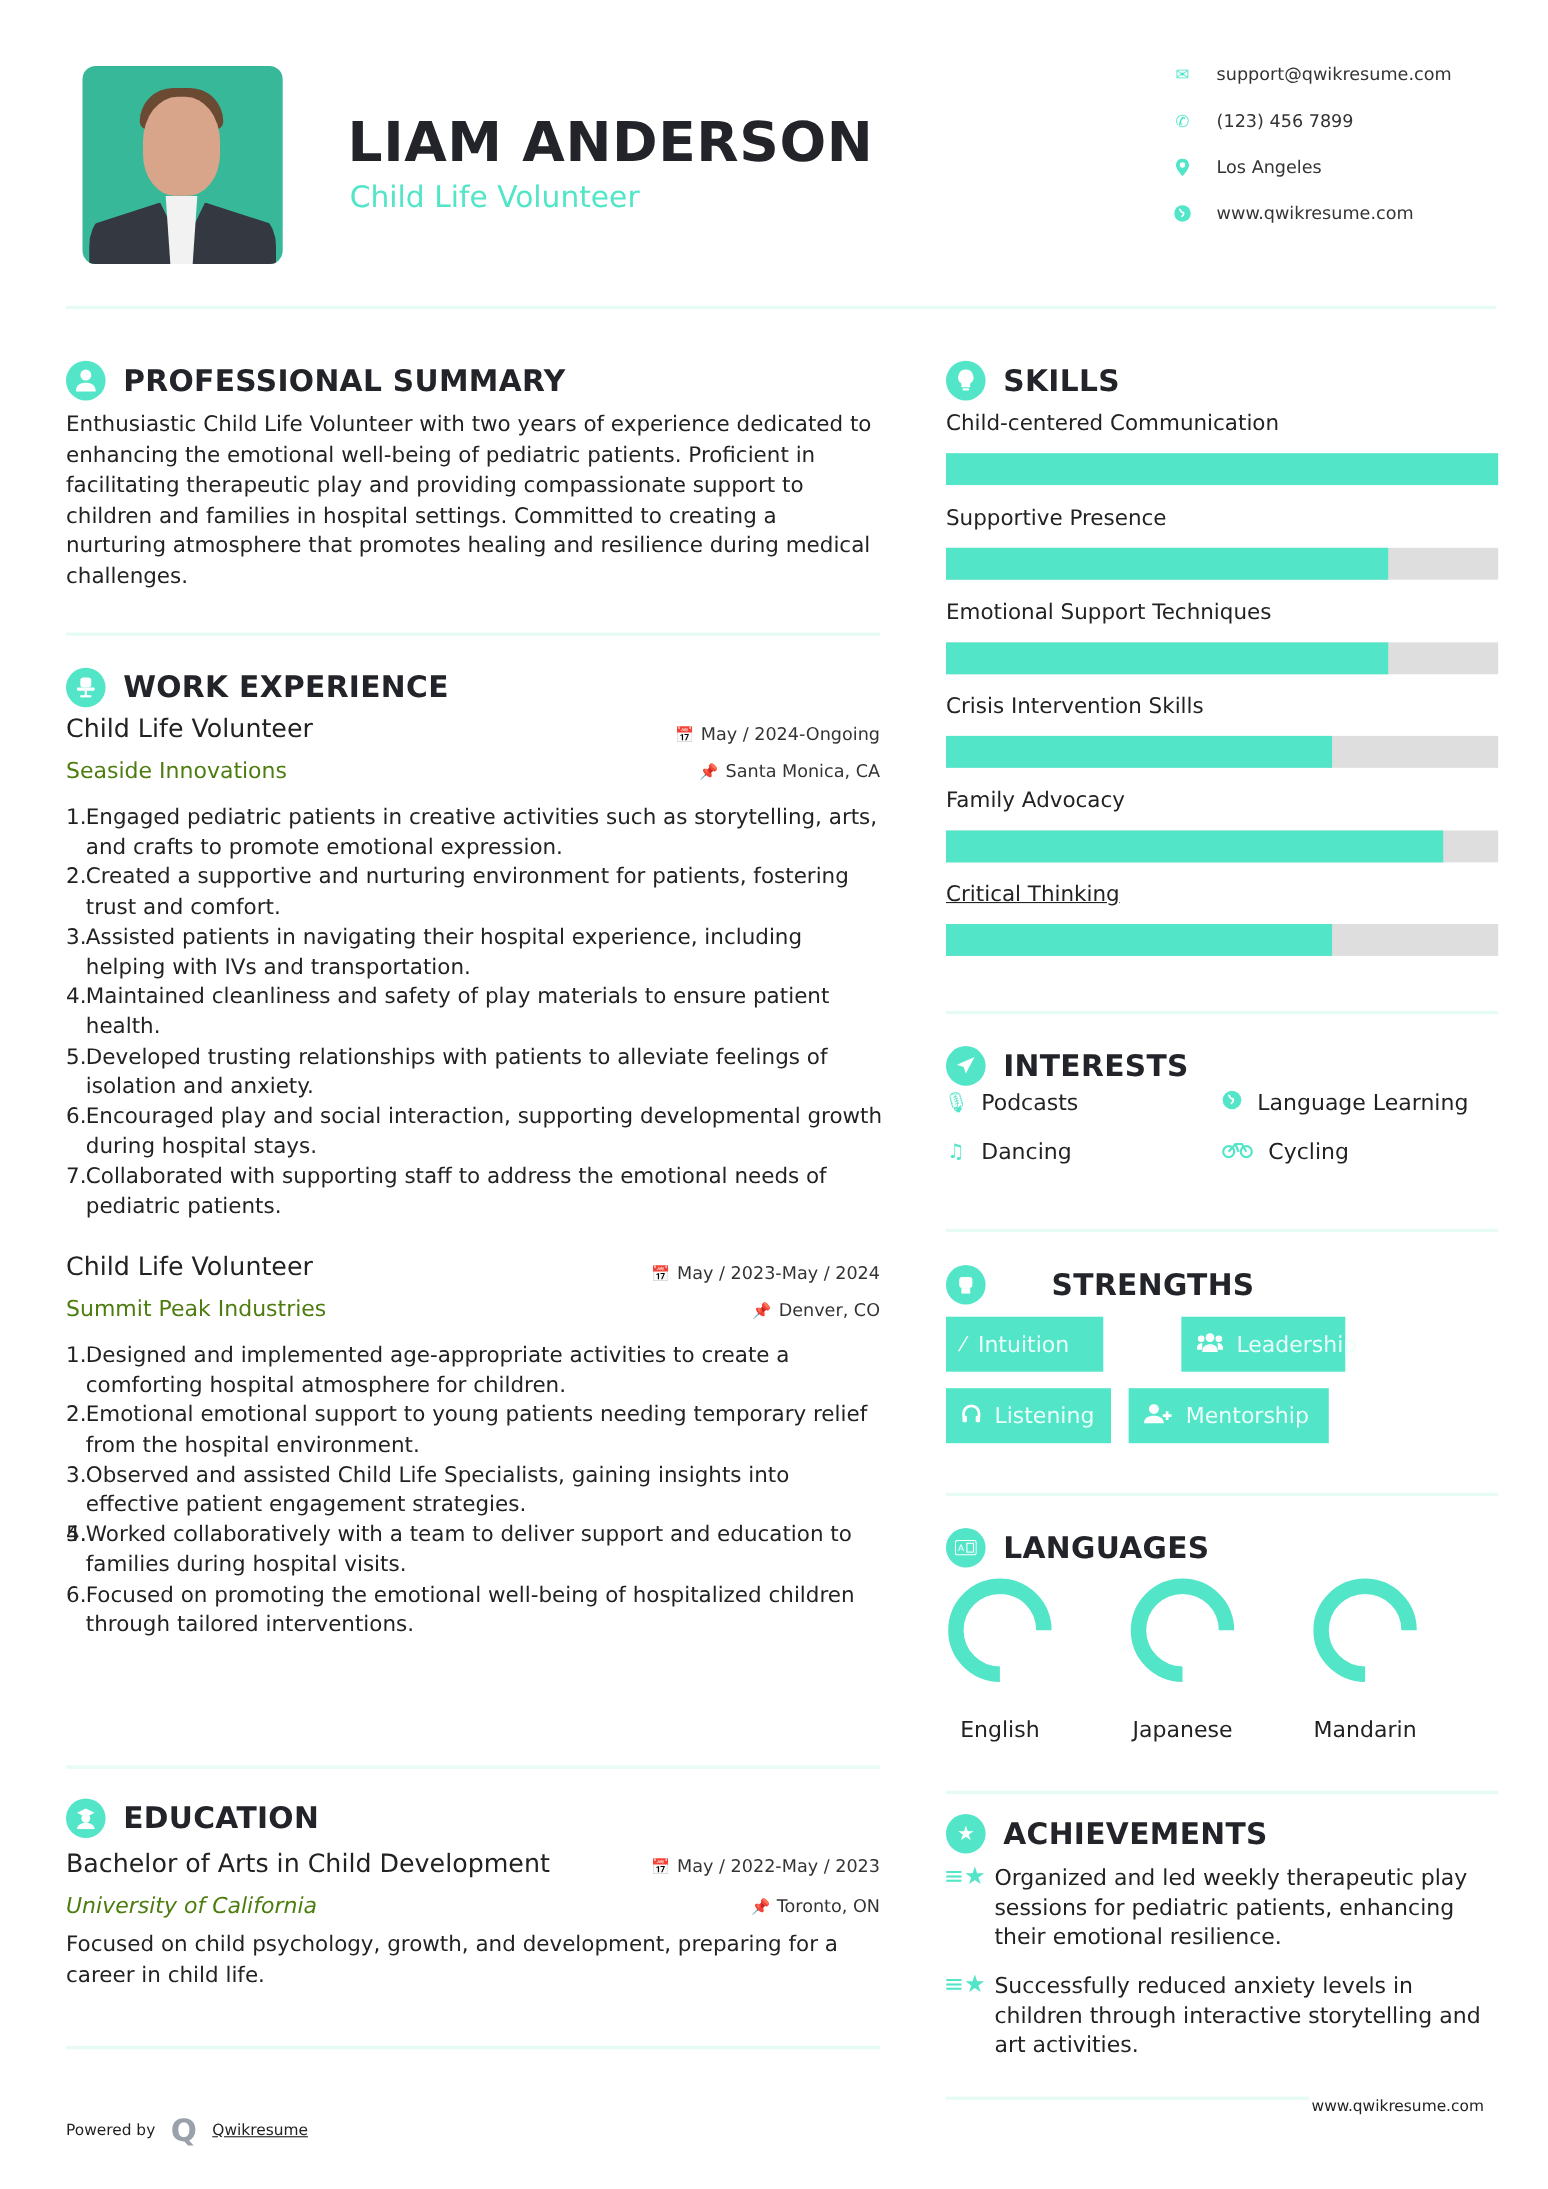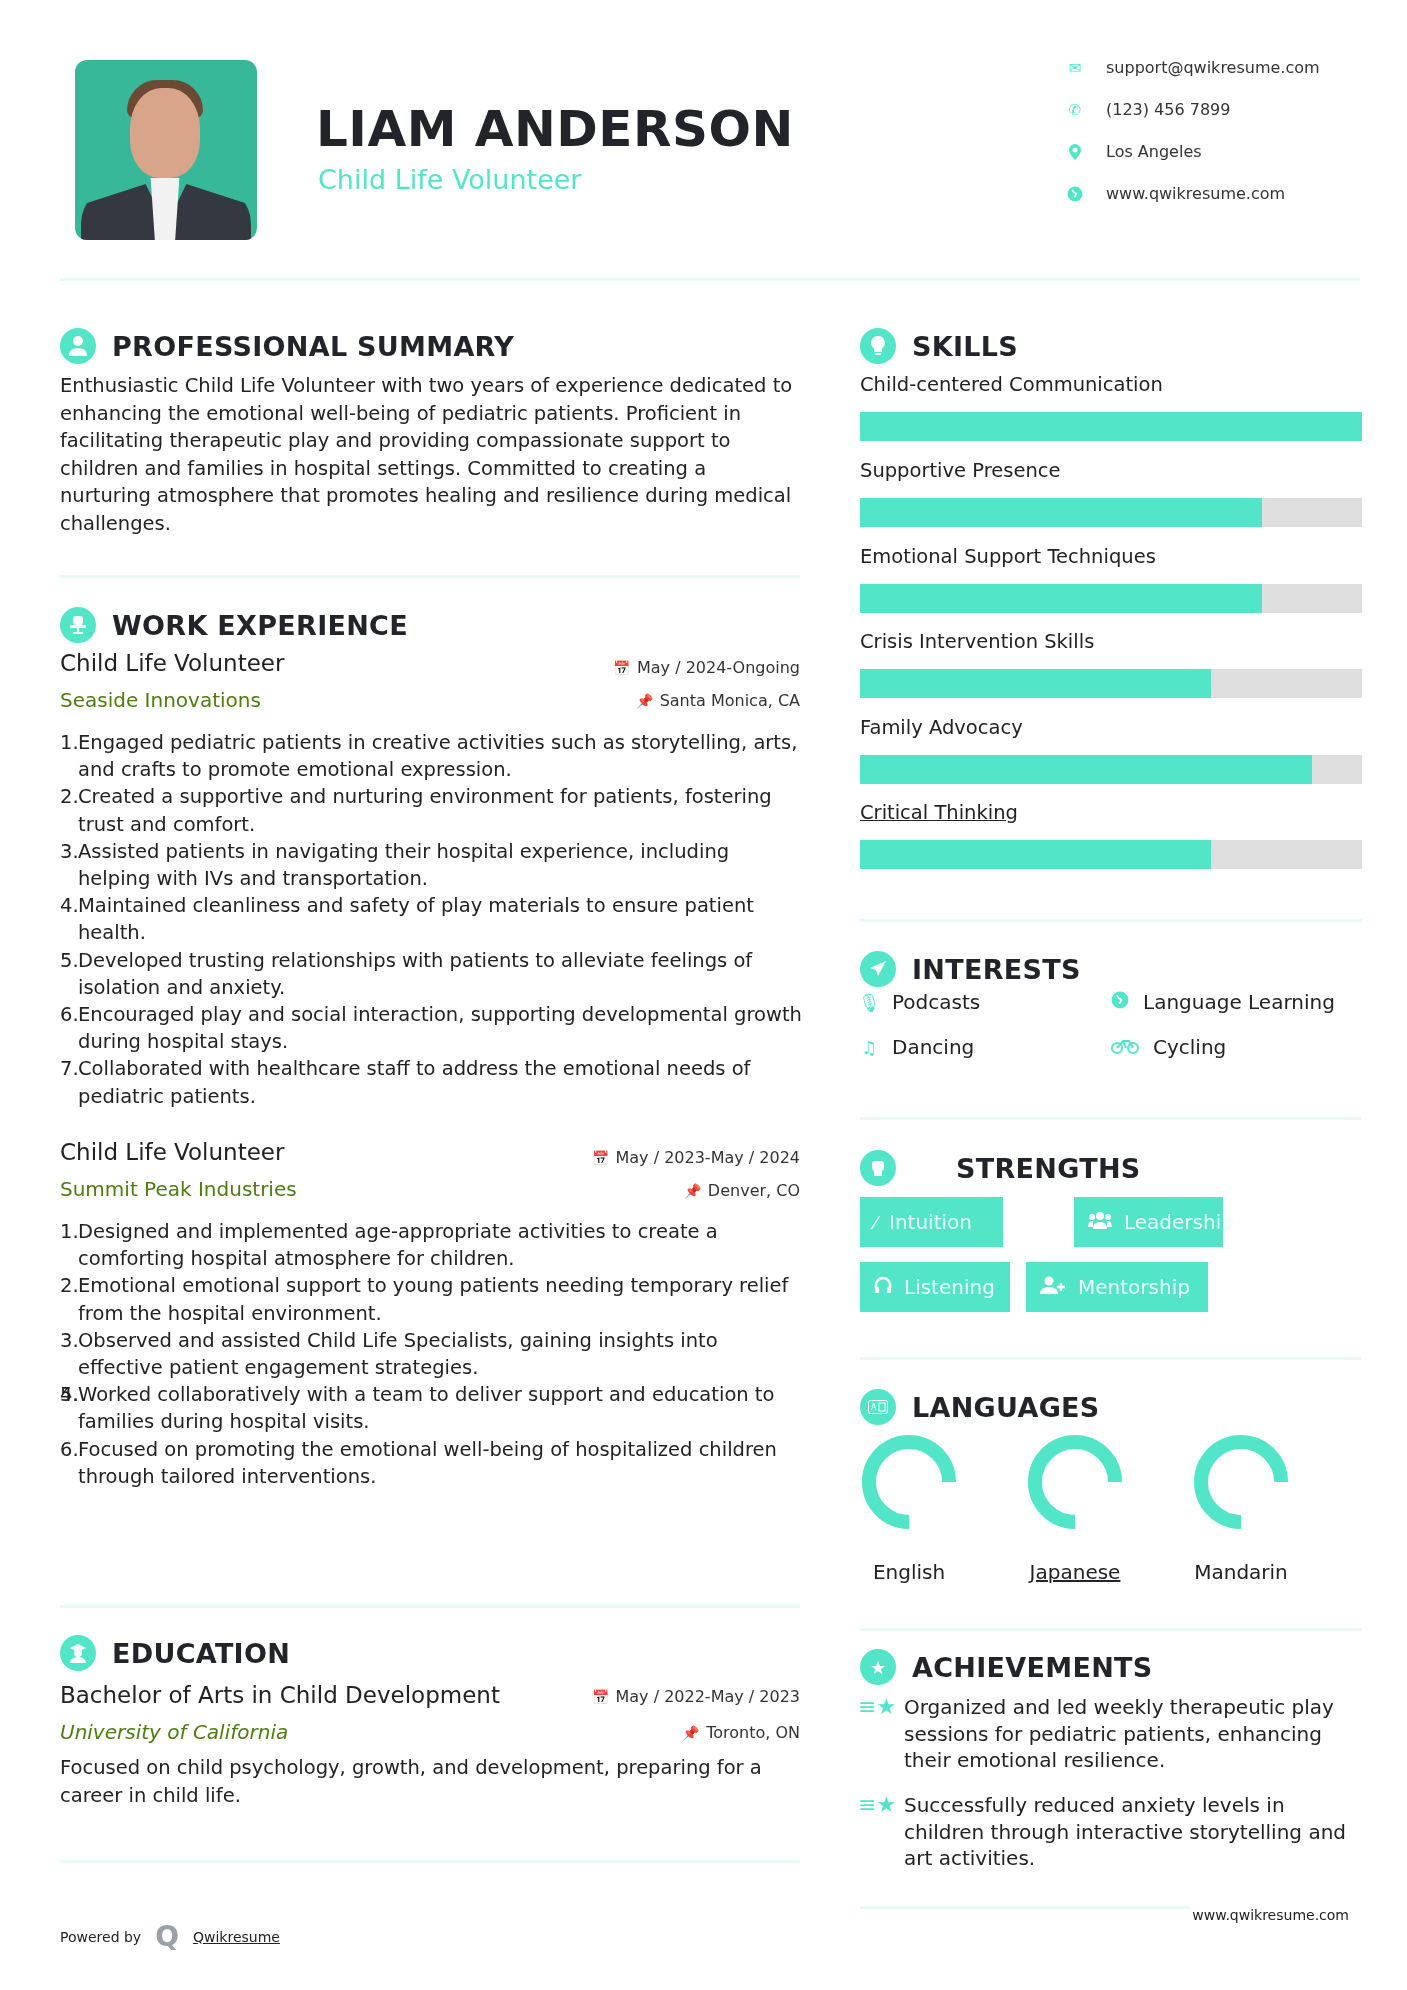--- a/index.html
+++ b/index.html
@@ -128,21 +128,21 @@
 <div class="abs meta" style="right:607px; top:658px;"><span class="mi">📅</span><span>May / 2024-Ongoing</span></div>
 <div class="abs company" style="left:60px; top:688px;">Seaside Innovations</div>
 <div class="abs meta" style="right:607px; top:691px;"><span class="mi">📌</span><span>Santa Monica, CA</span></div>
 <ol class="abs duties" style="left:60px; top:729px; width:745px;">
   <li><span class="num">1.</span><span>Engaged pediatric patients in creative activities such as storytelling, arts, and crafts to promote emotional expression.</span></li>
   <li><span class="num">2.</span><span>Created a supportive and nurturing environment for patients, fostering trust and comfort.</span></li>
   <li><span class="num">3.</span><span>Assisted patients in navigating their hospital experience, including helping with IVs and transportation.</span></li>
   <li><span class="num">4.</span><span>Maintained cleanliness and safety of play materials to ensure patient health.</span></li>
   <li><span class="num">5.</span><span>Developed trusting relationships with patients to alleviate feelings of isolation and anxiety.</span></li>
   <li><span class="num">6.</span><span>Encouraged play and social interaction, supporting developmental growth during hospital stays.</span></li>
-  <li><span class="num">7.</span><span>Collaborated with healthcare staff to address the emotional needs of pediatric patients.</span></li>
+  <li><span class="num">7.</span><span>Collaborated with supporting staff to address the emotional needs of pediatric patients.</span></li>
 </ol>
 
 <div class="abs job-title" style="left:60px; top:1139px;">Child Life Volunteer</div>
 <div class="abs meta" style="right:607px; top:1148px;"><span class="mi">📅</span><span>May / 2023-May / 2024</span></div>
 <div class="abs company" style="left:60px; top:1177px;">Summit Peak Industries</div>
 <div class="abs meta" style="right:607px; top:1181px;"><span class="mi">📌</span><span>Denver, CO</span></div>
 <ol class="abs duties" style="left:60px; top:1218px; width:745px;">
   <li><span class="num">1.</span><span>Designed and implemented age-appropriate activities to create a comforting hospital atmosphere for children.</span></li>
   <li><span class="num">2.</span><span>Emotional emotional support to young patients needing temporary relief from the hospital environment.</span></li>
   <li><span class="num">3.</span><span>Observed and assisted Child Life Specialists, gaining insights into effective patient engagement strategies.</span></li>
@@ -310,21 +310,21 @@
       </svg>
   </span>
   <span class="sec-title">LANGUAGES</span>
 </div>
 <div class="lang" style="left:844px; top:1432px;">
   <svg width="100" height="100" viewBox="0 0 100 100">
     <path d="M50 90 A40 40 0 1 1 90 50" stroke="#52e5c8" stroke-width="14" fill="none"></path>
   </svg>
   <div class="lbl">English</div>
 </div>
-<div class="lang" style="left:1010px; top:1432px;text-decoration:underline;">
+<div class="lang" style="left:1010px; top:1432px;">
   <svg width="100" height="100" viewBox="0 0 100 100">
     <path d="M50 90 A40 40 0 1 1 90 50" stroke="#52e5c8" stroke-width="14" fill="none"></path>
   </svg>
   <div class="lbl">Japanese</div>
 </div>
 <div class="lang" style="left:1176px; top:1432px;">
   <svg width="100" height="100" viewBox="0 0 100 100">
     <path d="M50 90 A40 40 0 1 1 90 50" stroke="#52e5c8" stroke-width="14" fill="none"></path>
   </svg>
   <div class="lbl">Mandarin</div>

